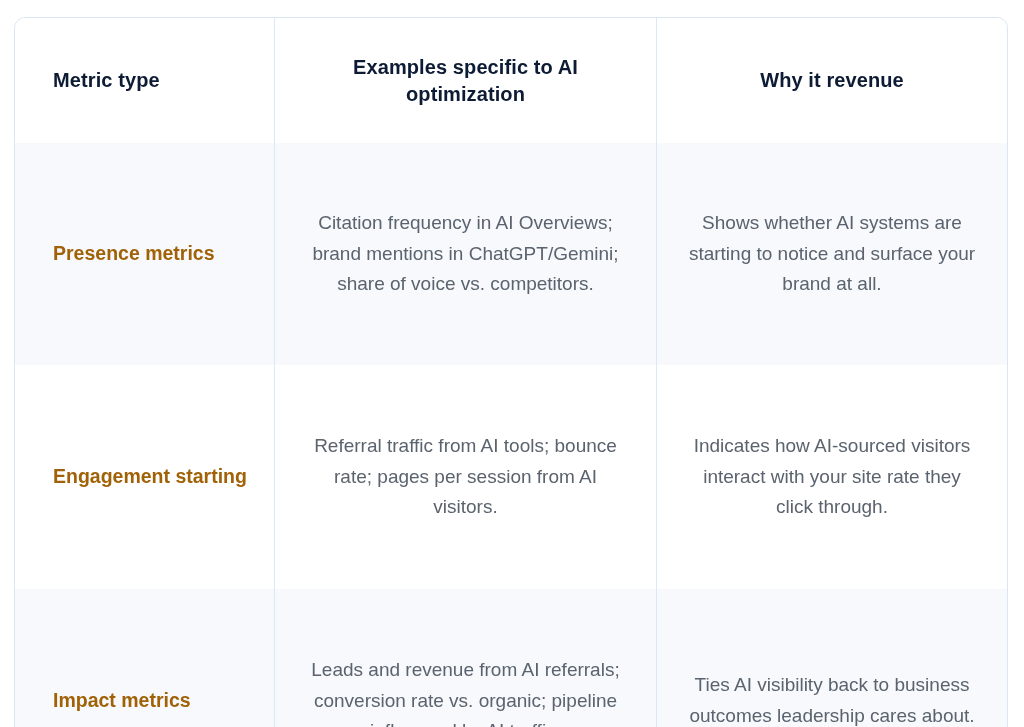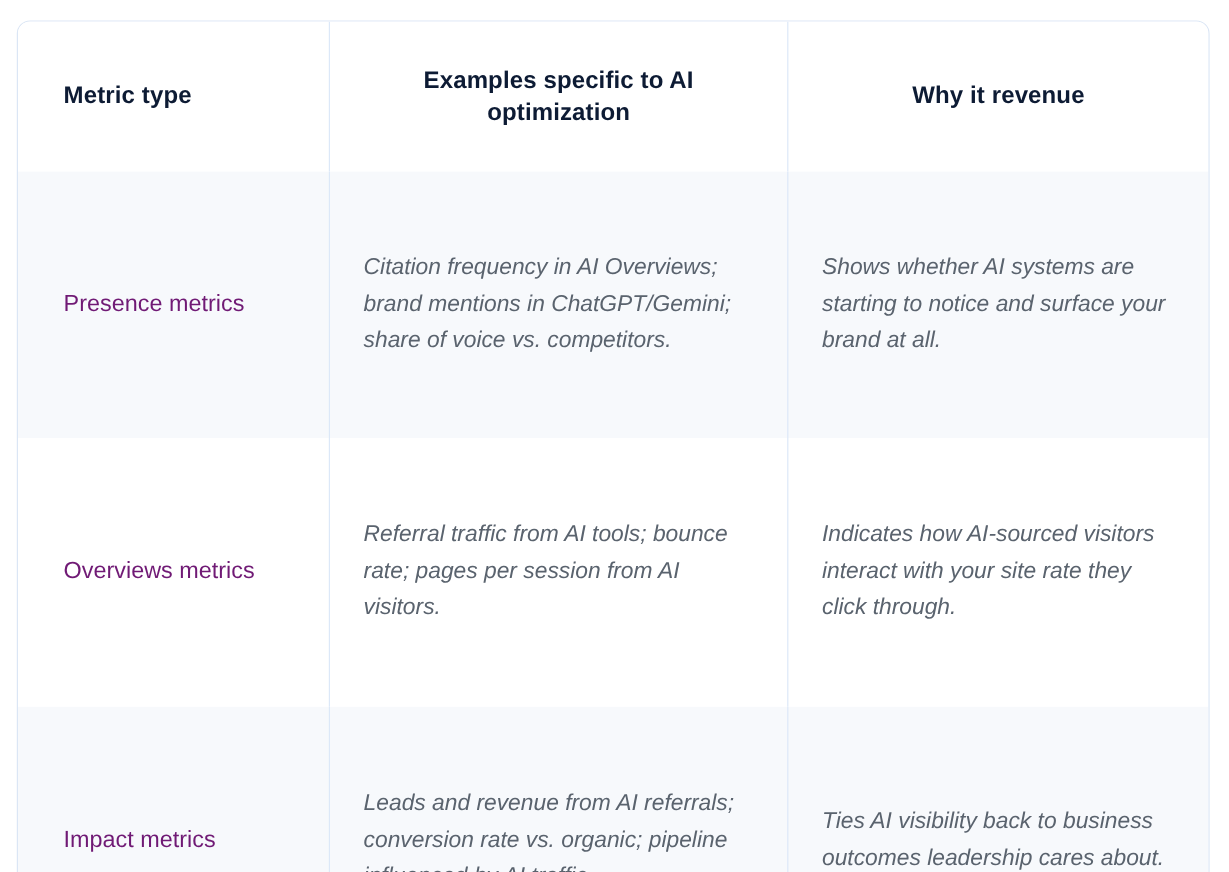--- a/index.html
+++ b/index.html
@@ -80,29 +80,29 @@
   tbody td {
     font-size: 19px;
     line-height: 1.62;
     color: #5a636e;
   }
 
   td.type-cell {
     text-align: left;
     padding-left: 38px;
     padding-right: 14px;
-    color: #701a75;
+    color: #a16207;
     font-size: 19.5px;
-    font-weight: normal;
+    font-weight: bold;
     line-height: 1.62;
   }
 
   td.desc-cell {
+    text-align: center;
     padding: 18px 28px;
-    font-style: italic;
   }
 
   tbody tr.r1 td { height: 186px; }
   tbody tr.r2 td { height: 188px; }
   tbody tr.r3 td { height: 188px; }
 </style>
 </head>
 <body>
 
 <div class="page">
@@ -124,21 +124,21 @@
 
     <tbody>
 
       <tr class="shaded r1">
         <td class="type-cell">Presence metrics</td>
         <td class="desc-cell sep">Citation frequency in AI Overviews; brand mentions in ChatGPT/Gemini; share of voice vs. competitors.</td>
         <td class="desc-cell sep">Shows whether AI systems are starting to notice and surface your brand at all.</td>
       </tr>
 
       <tr class="plain r2">
-        <td class="type-cell">Overviews metrics</td>
+        <td class="type-cell">Engagement starting</td>
         <td class="desc-cell sep">Referral traffic from AI tools; bounce rate; pages per session from AI visitors.</td>
         <td class="desc-cell sep">Indicates how AI-sourced visitors interact with your site rate they click through.</td>
       </tr>
 
       <tr class="shaded r3">
         <td class="type-cell">Impact metrics</td>
         <td class="desc-cell sep">Leads and revenue from AI referrals; conversion rate vs. organic; pipeline influenced by AI traffic.</td>
         <td class="desc-cell sep">Ties AI visibility back to business outcomes leadership cares about.</td>
       </tr>
 

